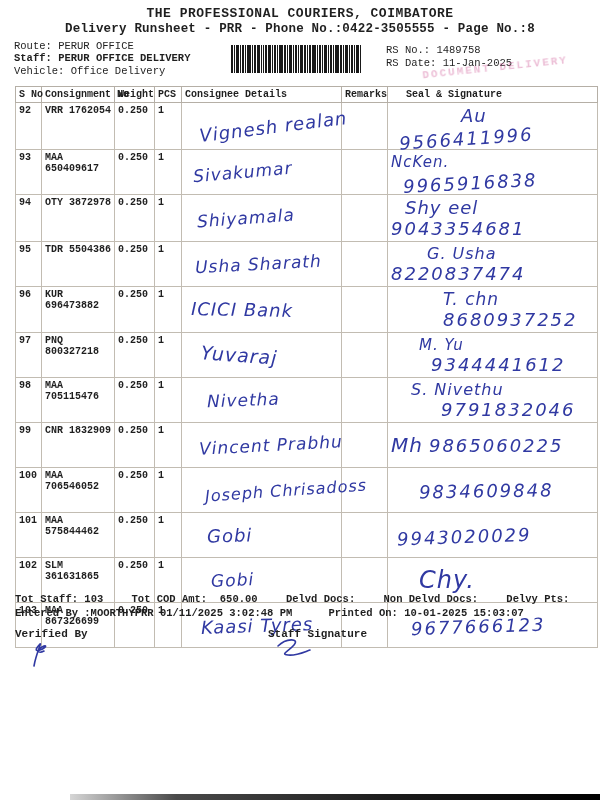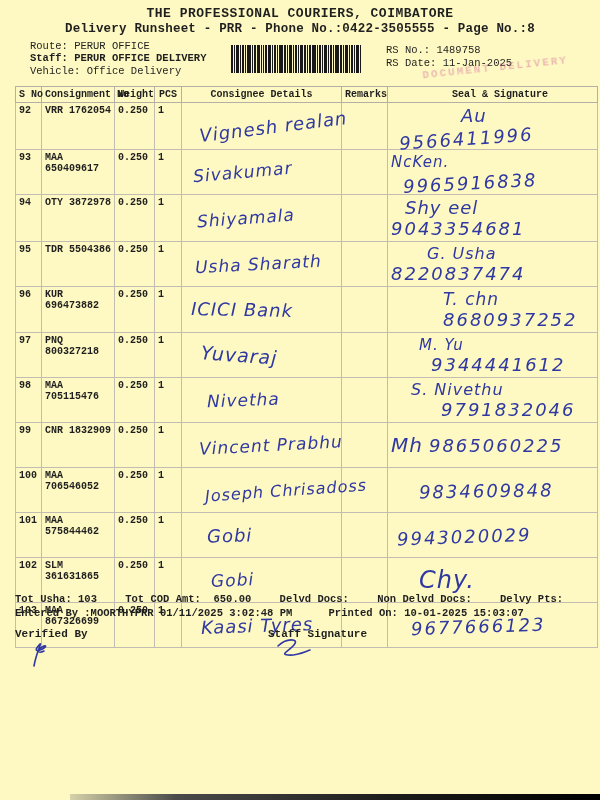--- a/index.html
+++ b/index.html
@@ -1,33 +1,33 @@
 <!DOCTYPE html>
 <html><head>
 <meta charset="utf-8">
 <style>
   html,body{margin:0;padding:0;background:#e8e8e8;}
-  .page{position:relative;width:600px;height:800px;background:#fef9c3;overflow:hidden;
+  .page{position:relative;width:600px;height:800px;background:#ffffff;overflow:hidden;
         font-family:"Liberation Mono",monospace;color:#1f1f1f;}
   
   .doc-title{position:absolute;top:6px;left:0;right:0;text-align:center;
              font-size:13px;font-weight:bold;letter-spacing:.5px;}
   .doc-subtitle{position:absolute;top:22px;left:0;right:0;text-align:center;
              font-size:12.5px;font-weight:bold;letter-spacing:.2px;}
-  .meta-left{position:absolute;left:14px;top:40px;font-size:10.5px;line-height:12.4px;white-space:nowrap;margin-left:16px;}
+  .meta-left{position:absolute;left:14px;top:40px;font-size:10.5px;line-height:12.4px;white-space:nowrap;}
   .meta-left .bold{font-weight:bold;}
   .meta-right{position:absolute;left:386px;top:44px;font-size:10.5px;line-height:13px;white-space:nowrap;}
   .barcode{position:absolute;left:231px;top:45px;}
   .stamp{position:absolute;left:422px;top:60px;width:180px;transform:rotate(-6deg);
          color:rgba(206,84,148,.38);font-size:11px;font-weight:bold;letter-spacing:2px;
          filter:blur(.5px);white-space:nowrap;}
   
   table.runsheet{position:absolute;left:15px;top:86px;width:582px;border-collapse:collapse;
                  table-layout:fixed;}
-  .runsheet th{font-size:10px;font-weight:bold;text-align:center;padding:1px 3px;height:13px;
+  .runsheet th{font-size:10px;font-weight:bold;text-align:left;padding:1px 3px;height:13px;
                border:1px solid #b5afa6;white-space:nowrap;overflow:visible;}
   .runsheet th.seal-h{padding-left:18px;}
   .runsheet td{border:1px solid #c2bcb2;height:40px;vertical-align:top;
                font-size:10px;font-weight:bold;padding:2px 3px;overflow:visible;}
   .runsheet td.c-cons,.runsheet td.c-seal{vertical-align:middle;}
   
   .hw,.seal-name,.seal-phone{font-family:"DejaVu Sans",sans-serif;font-style:italic;
         color:#3039a2;white-space:nowrap;font-weight:400;}
   .hw{display:inline-block;font-size:17px;letter-spacing:1px;}
   .c-seal .seal-name{display:block;font-size:15px;letter-spacing:1px;}
@@ -345,21 +345,21 @@
       <td class="c-rem"></td>
       <td class="c-seal">
         <span class="seal-name"></span>
         <span class="seal-phone">9677666123</span>
       </td>
     </tr>
   </tbody>
   </table>
 
   <div class="totals">
-    <span class="seg"><span>Tot Usha:</span> <span>103</span></span>
+    <span class="seg"><span>Tot Staff:</span> <span>103</span></span>
     <span class="seg"><span>Tot COD Amt:</span>&nbsp; <span>650.00</span></span>
     <span class="seg">Delvd Docs:</span>
     <span class="seg">Non Delvd Docs:</span>
     <span class="seg">Delvy Pts:</span>
   </div>
 
   <div class="entered-line">
     <span class="seg">Entered By :MOORTHYPRR 01/11/2025 3:02:48 PM</span>
     <span>Printed On: 10-01-2025 15:03:07</span>
   </div>

